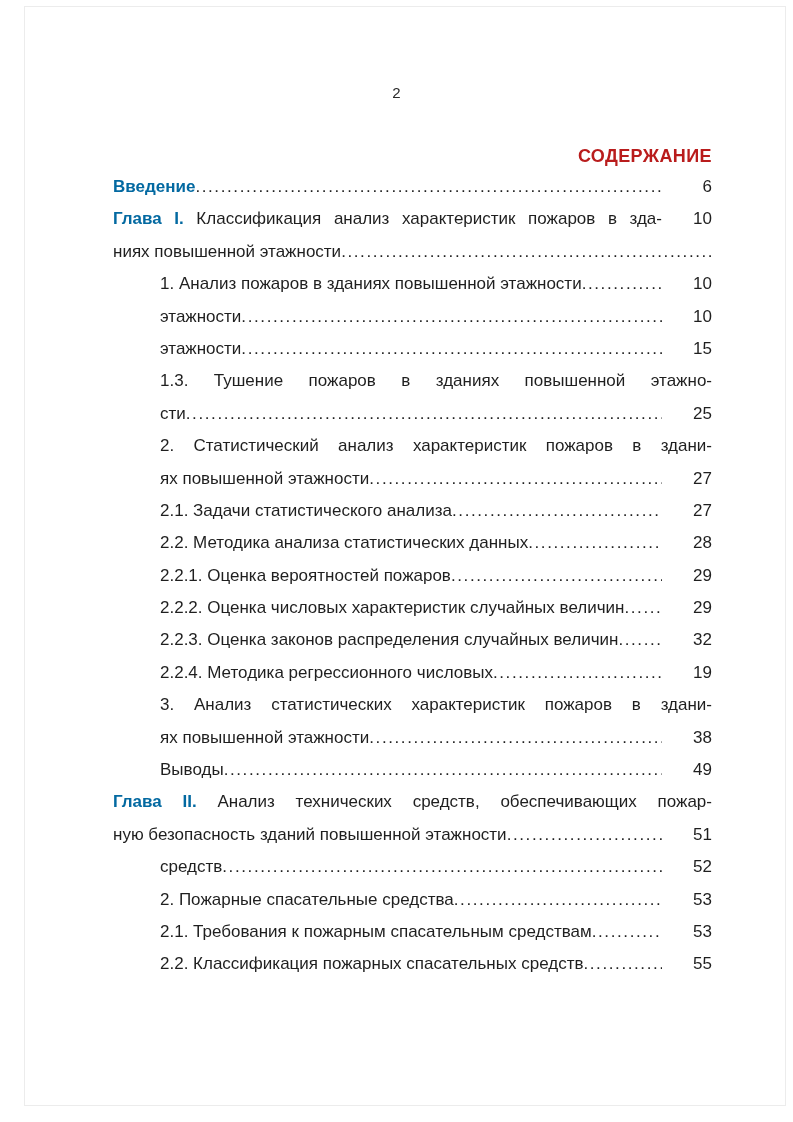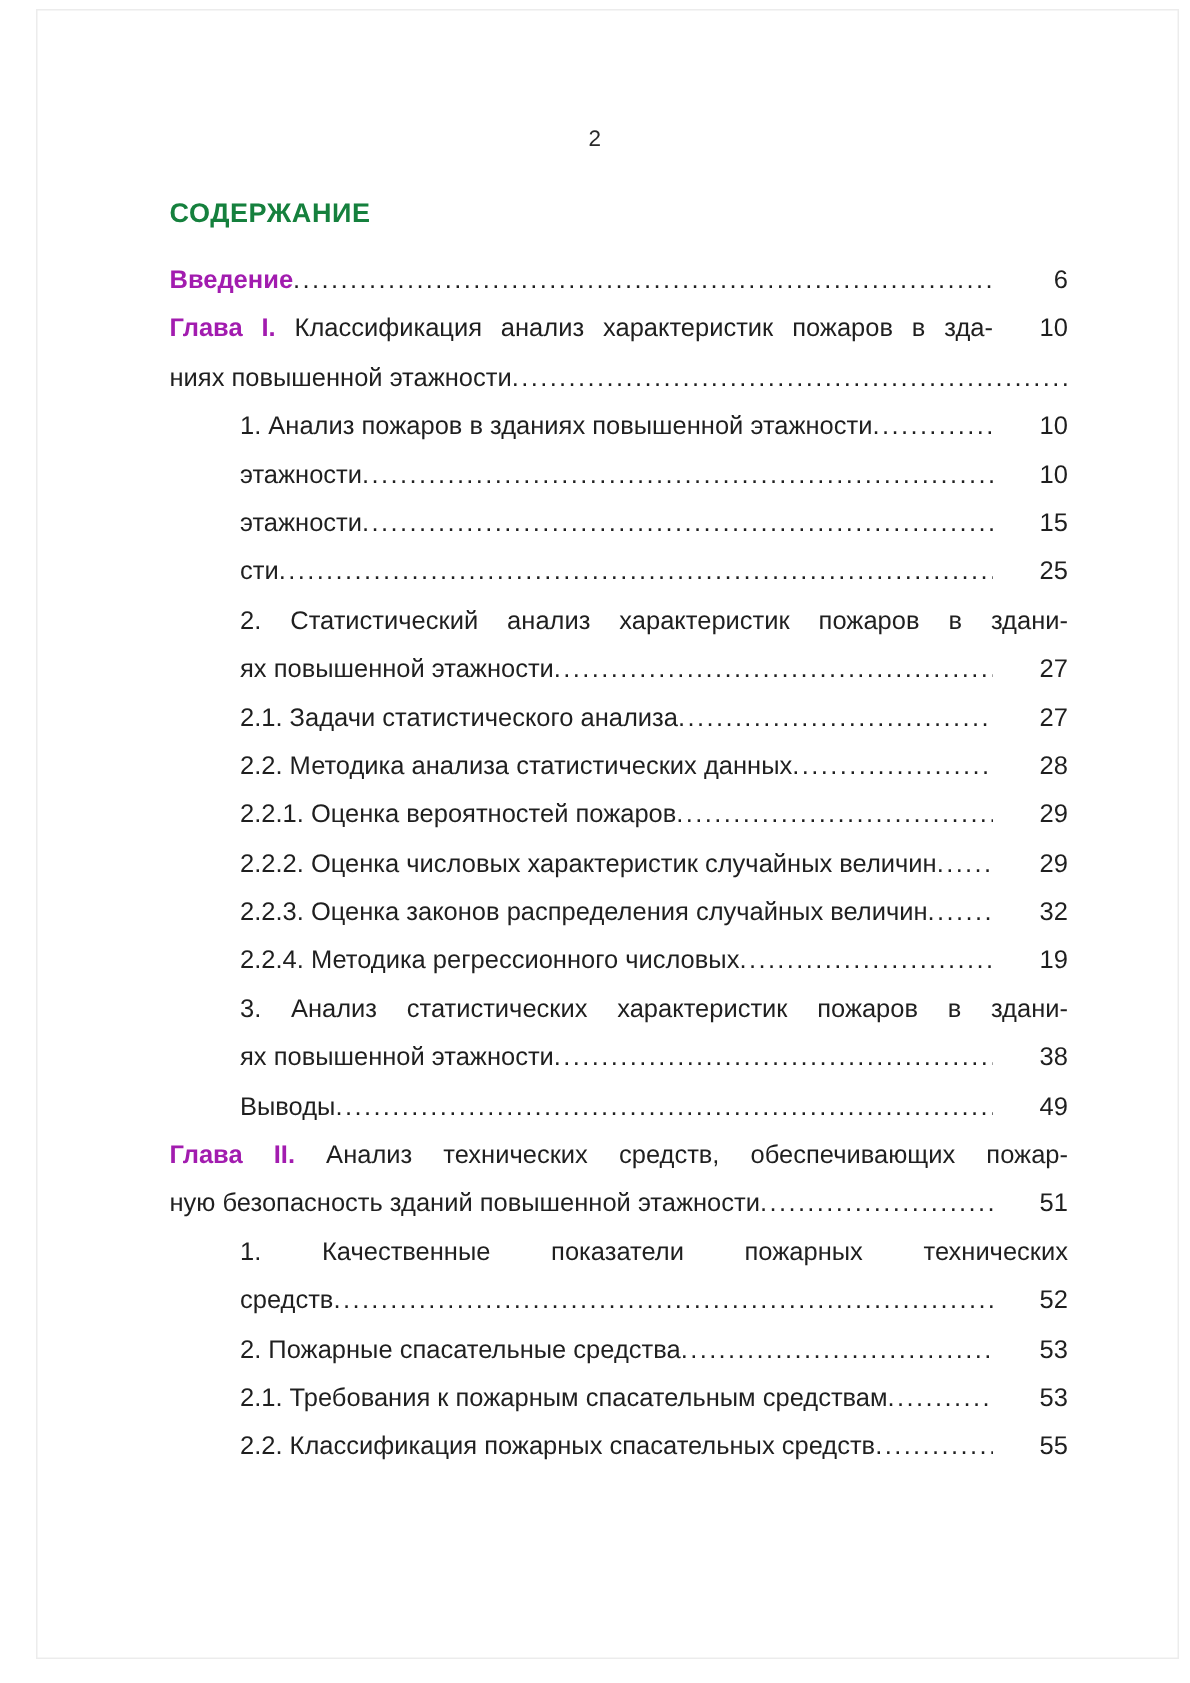--- a/index.html
+++ b/index.html
@@ -21,27 +21,27 @@
   .corner-page {
     position: absolute;
     top: 84px; left: 0;
     width: 793px;
     text-align: center;
     font-size: 15px;
     color: #2a2a2a;
   }
   .doc-title {
     position: absolute;
-    top: 132px; left: 113px;
+    top: 146px; left: 113px;
     width: 599px;
-    text-align: left;
+    text-align: right;
     font-weight: bold;
     font-size: 18px;
     letter-spacing: 0.4px;
-    color: #15803d;
+    color: #b91c1c;
   }
   .toc {
     position: absolute;
     top: 171px; left: 113px;
     width: 599px;
   }
   .toc-line {
     display: flex;
     height: 32.4px;
     line-height: 32.4px;
@@ -52,21 +52,21 @@
     flex: 1 1 auto;
     min-width: 0;
     overflow: hidden;
     white-space: nowrap;
   }
   .toc-text.justify {
     white-space: normal;
     text-align: justify;
     text-align-last: justify;
   }
-  .toc-text b { font-weight: bold; color: #a21caf; }
+  .toc-text b { font-weight: bold; color: #0369a1; }
   .toc-page {
     flex: 0 0 50px;
     text-align: right;
   }
   .leader { letter-spacing: 1.6px; }
 </style>
 </head>
 <body>
 
 <div class="scan-edge"></div>
@@ -91,20 +91,23 @@
       <span class="toc-text"><span>1. Анализ пожаров в зданиях повышенной этажности</span><span class="leader">..............................................................................................................................</span></span>
       <span class="toc-page">10</span>
     </div>
     <div class="toc-line indent1">
       <span class="toc-text"><span>этажности</span><span class="leader">..............................................................................................................................</span></span>
       <span class="toc-page">10</span>
     </div>
     <div class="toc-line indent1">
       <span class="toc-text"><span>этажности</span><span class="leader">..............................................................................................................................</span></span>
       <span class="toc-page">15</span>
+    </div>
+    <div class="toc-line indent1">
+      <span class="toc-text justify"><span>1.3. Тушение пожаров в зданиях повышенной этажно-</span></span>
     </div>
     <div class="toc-line indent1">
       <span class="toc-text"><span>сти</span><span class="leader">..............................................................................................................................</span></span>
       <span class="toc-page">25</span>
     </div>
     <div class="toc-line indent1">
       <span class="toc-text justify"><span>2. Статистический анализ характеристик пожаров в здани-</span></span>
     </div>
     <div class="toc-line indent1">
       <span class="toc-text"><span>ях повышенной этажности</span><span class="leader">..............................................................................................................................</span></span>
@@ -146,23 +149,20 @@
       <span class="toc-page">49</span>
     </div>
     <div class="toc-line indent0">
       <span class="toc-text justify"><b>Глава II.</b><span> Анализ технических средств, обеспечивающих пожар-</span></span>
     </div>
     <div class="toc-line indent0">
       <span class="toc-text"><span>ную безопасность зданий повышенной этажности</span><span class="leader">..............................................................................................................................</span></span>
       <span class="toc-page">51</span>
     </div>
     <div class="toc-line indent1">
-      <span class="toc-text justify"><span>1. Качественные показатели пожарных технических</span></span>
-    </div>
-    <div class="toc-line indent1">
       <span class="toc-text"><span>средств</span><span class="leader">..............................................................................................................................</span></span>
       <span class="toc-page">52</span>
     </div>
     <div class="toc-line indent1">
       <span class="toc-text"><span>2. Пожарные спасательные средства</span><span class="leader">..............................................................................................................................</span></span>
       <span class="toc-page">53</span>
     </div>
     <div class="toc-line indent1">
       <span class="toc-text"><span>2.1. Требования к пожарным спасательным средствам</span><span class="leader">..............................................................................................................................</span></span>
       <span class="toc-page">53</span>

